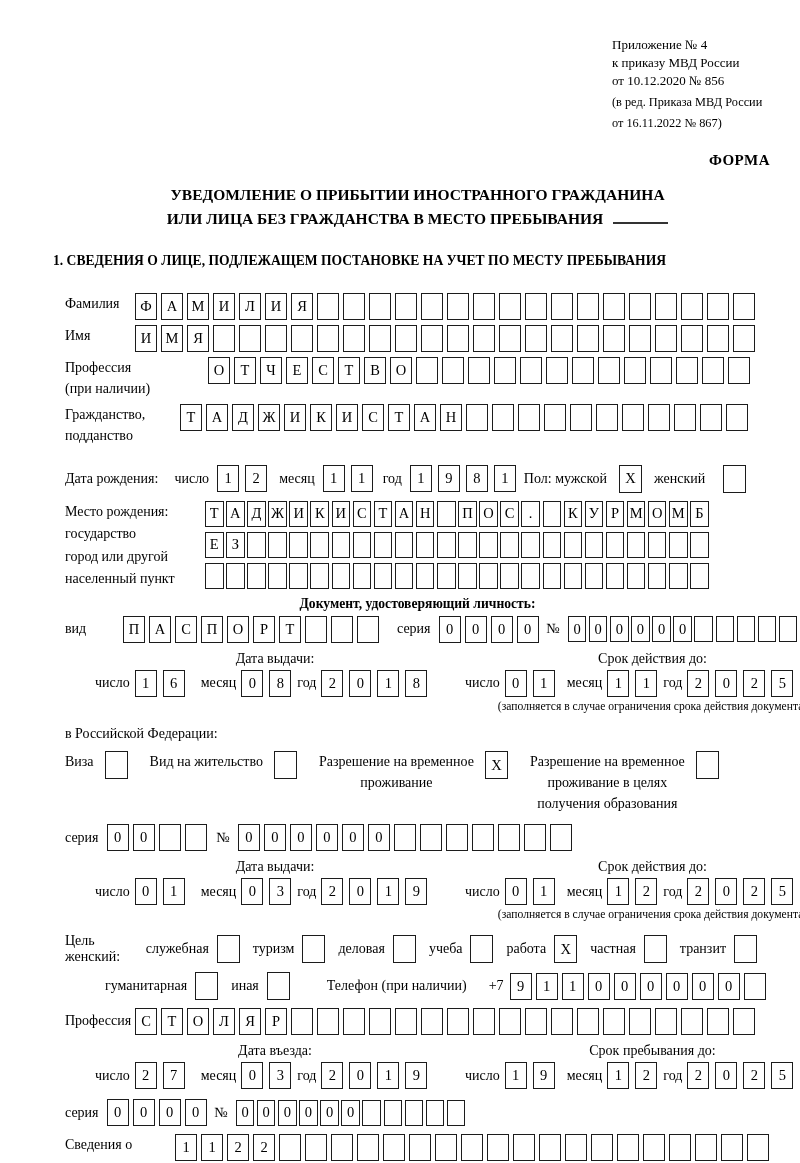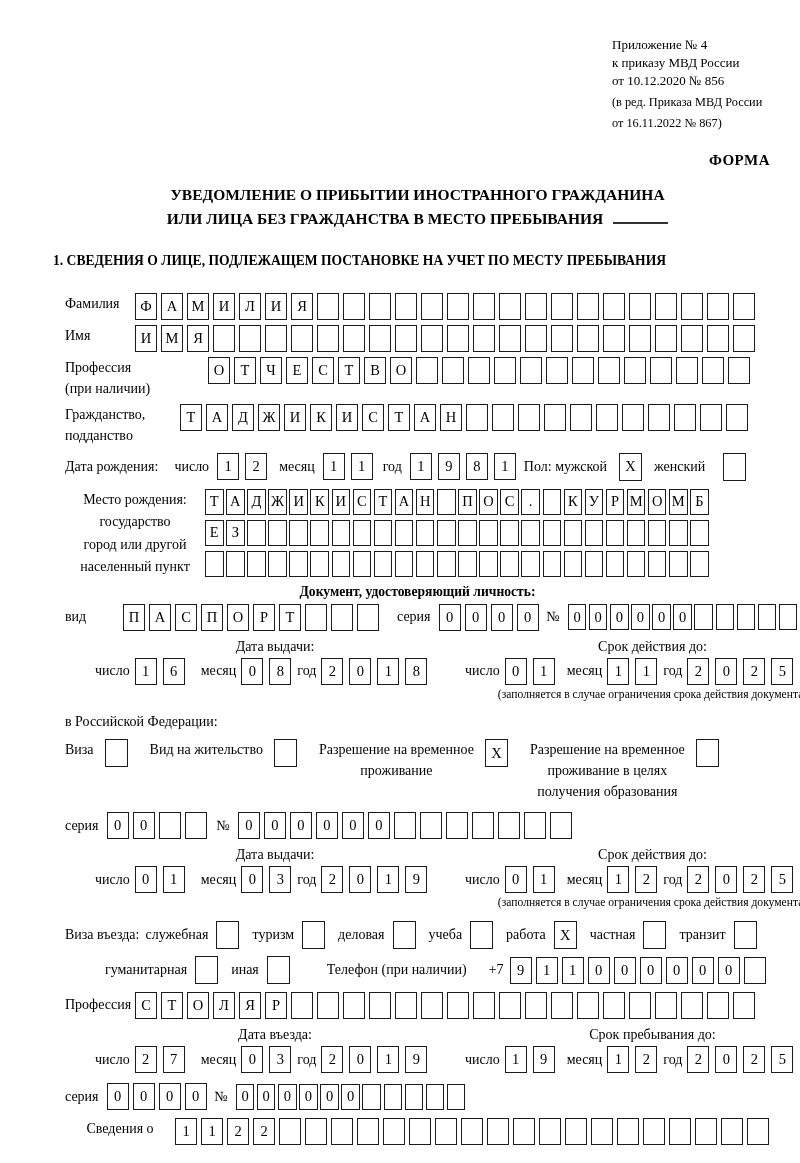--- a/index.html
+++ b/index.html
@@ -46,21 +46,21 @@
   .intro{font-size:14px;margin-top:10px;line-height:1.6;}
   .opts{display:flex;align-items:flex-start;margin-top:6px;}
   .opt{display:flex;align-items:flex-start;}
   .opt .opt-label{text-align:center;line-height:1.5;margin-right:7px;}
   .opt + .opt{margin-left:18px;}
   
   .purposes{display:flex;align-items:center;margin-top:12px;flex-wrap:nowrap;}
   .purposes .p-item{display:flex;align-items:center;margin-right:9px;}
   .purposes .p-item span.t{margin-right:4px;}
   
-  .ml-lbl div{line-height:22.5px;text-align:center;}
+  .ml-lbl div{line-height:22.5px;}
   .stack .crow{margin-bottom:5px;}
 </style>
 </head>
 <body>
 
 <div class="appendix">
   <div>Приложение № 4</div>
   <div>к приказу МВД России</div>
   <div>от 10.12.2020 № 856</div>
   <div class="ed">(в ред. Приказа МВД России</div>
@@ -187,21 +187,21 @@
       <span class="cell"></span>
       <span class="cell"></span>
       <span class="cell"></span>
       <span class="cell"></span>
       <span class="cell"></span>
       <span class="cell"></span>
       <span class="cell"></span>
     </div>
 </div>
 
-<div class="frow" style="align-items:center;margin-top:7px;">
+<div class="frow" style="align-items:center;margin-top:19px;">
   <span class="inline-lab" style="margin-right:16px;">Дата рождения:</span>
   <span class="inline-lab">число</span>
   <div class="cells dcells">
       <span class="cell">1</span>
       <span class="cell">2</span>
     </div>
   <span class="inline-lab" style="margin-left:6px;">месяц</span>
   <div class="cells dcells">
       <span class="cell">1</span>
       <span class="cell">1</span>
@@ -493,21 +493,21 @@
           <span class="cell">0</span>
           <span class="cell">2</span>
           <span class="cell">5</span>
         </div>
     </div>
     <div class="small-note">(заполняется в случае ограничения срока действия документа)</div>
   </div>
 </div>
 
 <div class="purposes">
-  <span class="t" style="margin-right:6px;">Виза въезда:</span>
+  <span class="t" style="margin-right:6px;">Цель женский:</span>
   <div class="p-item">
     <span class="t">служебная</span>
     <span class="check"></span>
   </div>
   <div class="p-item">
     <span class="t">туризм</span>
     <span class="check"></span>
   </div>
   <div class="p-item">
     <span class="t">деловая</span>

